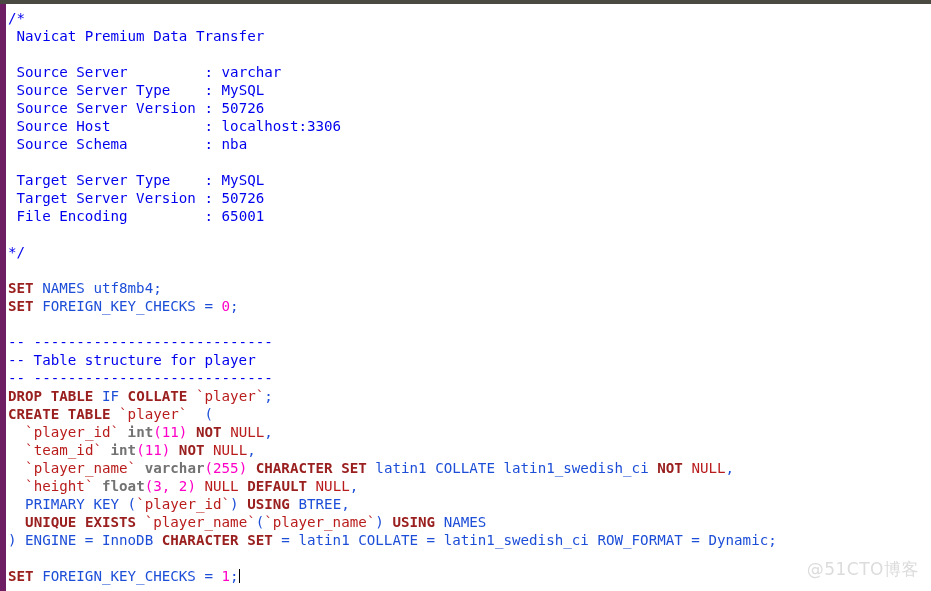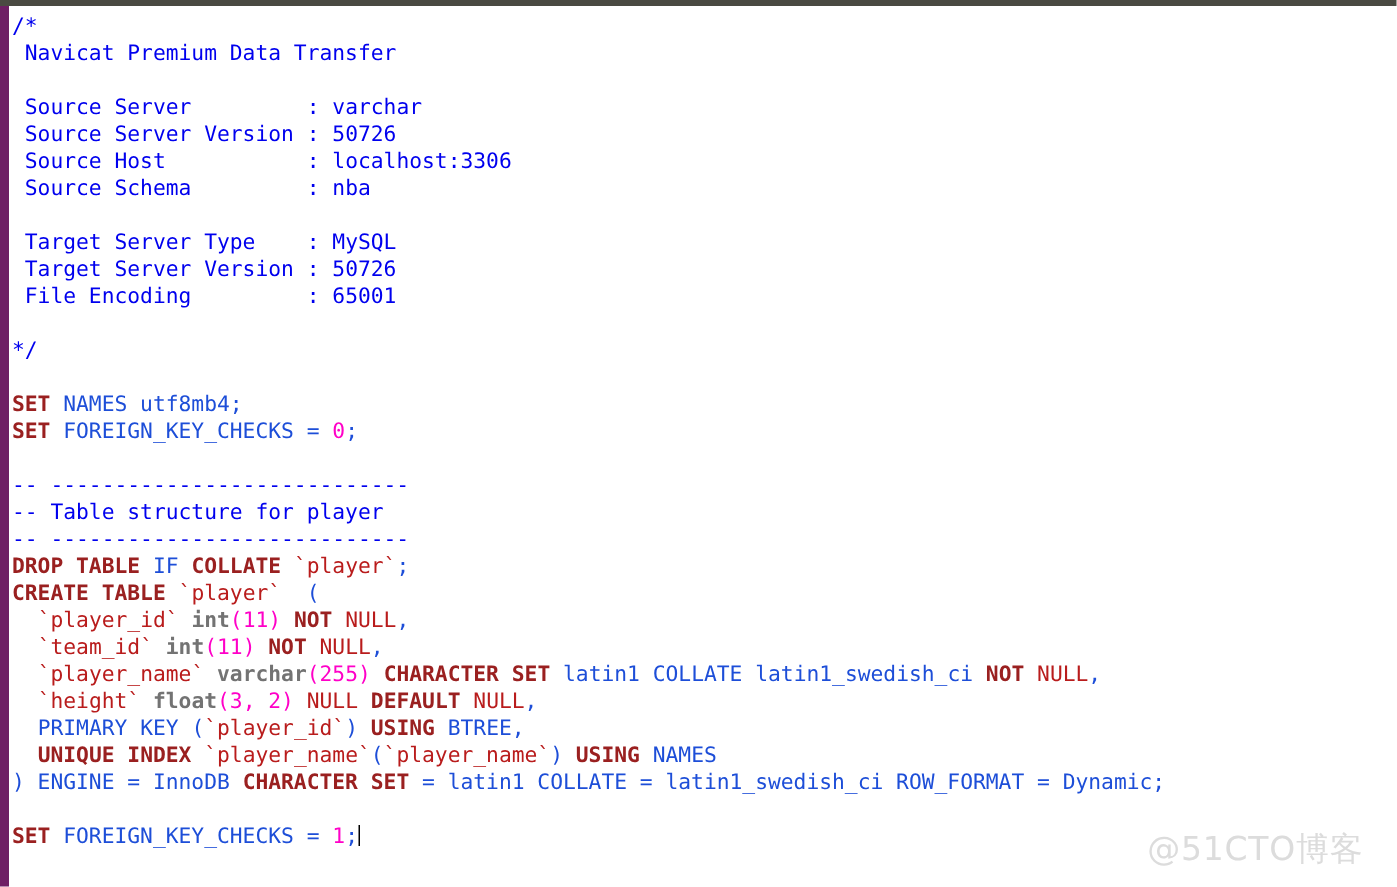--- a/index.html
+++ b/index.html
@@ -95,24 +95,24 @@
   #text-caret {
     display: inline-block;
     width: 1px;
     height: 14px;
     background: #000000;
     vertical-align: -2px;
   }
 
   #watermark {
     position: absolute;
-    right: 22px;
+    right: 12px;
     bottom: 10px;
     font-family: "DejaVu Sans", "Liberation Sans", sans-serif;
-    font-size: 22px;
+    font-size: 17px;
     color: #dcdcdc;
     letter-spacing: 0.5px;
     user-select: none;
   }
 </style>
 </head>
 <body>
 
 <div id="editor-window">
 
@@ -120,20 +120,21 @@
   <div id="gutter-bar"></div>
   <div id="fold-marker-icon"></div>
 
   <div id="code-surface">
 
     <div class="code-line"><span class="tok-comment">/*</span></div>
     <div class="code-line"><span class="tok-comment"> Navicat Premium Data Transfer</span></div>
     <div class="code-line"><span class="tok-comment"></span></div>
 
     <div class="code-line"><span class="tok-comment"> Source Server         </span><span class="tok-comment">: </span><span class="tok-comment">varchar</span></div>
+    <div class="code-line"><span class="tok-comment"> Source Server Type    </span><span class="tok-comment">: </span><span class="tok-comment">MySQL</span></div>
     <div class="code-line"><span class="tok-comment"> Source Server Version </span><span class="tok-comment">: </span><span class="tok-comment">50726</span></div>
     <div class="code-line"><span class="tok-comment"> Source Host           </span><span class="tok-comment">: </span><span class="tok-comment">localhost:3306</span></div>
     <div class="code-line"><span class="tok-comment"> Source Schema         </span><span class="tok-comment">: </span><span class="tok-comment">nba</span></div>
     <div class="code-line"><span class="tok-comment"></span></div>
     <div class="code-line"><span class="tok-comment"> Target Server Type    </span><span class="tok-comment">: </span><span class="tok-comment">MySQL</span></div>
     <div class="code-line"><span class="tok-comment"> Target Server Version </span><span class="tok-comment">: </span><span class="tok-comment">50726</span></div>
     <div class="code-line"><span class="tok-comment"> File Encoding         </span><span class="tok-comment">: </span><span class="tok-comment">65001</span></div>
 
     <div class="code-line"><span class="tok-comment"></span></div>
     <div class="code-line"><span class="tok-comment">*/</span></div>
@@ -156,21 +157,21 @@
     <div class="code-line"><span class="tok-plain">  </span><span class="tok-ident">`player_id`</span><span class="tok-plain"> </span><span class="tok-type">int</span><span class="tok-literal">(11)</span><span class="tok-plain"> </span><span class="tok-keyword">NOT</span><span class="tok-plain"> </span><span class="tok-ident">NULL</span><span class="tok-plain">,</span></div>
 
     <div class="code-line"><span class="tok-plain">  </span><span class="tok-ident">`team_id`</span><span class="tok-plain"> </span><span class="tok-type">int</span><span class="tok-literal">(11)</span><span class="tok-plain"> </span><span class="tok-keyword">NOT</span><span class="tok-plain"> </span><span class="tok-ident">NULL</span><span class="tok-plain">,</span></div>
 
     <div class="code-line"><span class="tok-plain">  </span><span class="tok-ident">`player_name`</span><span class="tok-plain"> </span><span class="tok-type">varchar</span><span class="tok-literal">(255)</span><span class="tok-plain"> </span><span class="tok-keyword">CHARACTER</span><span class="tok-plain"> </span><span class="tok-keyword">SET</span><span class="tok-plain"> latin1 COLLATE latin1_swedish_ci </span><span class="tok-keyword">NOT</span><span class="tok-plain"> </span><span class="tok-ident">NULL</span><span class="tok-plain">,</span></div>
 
     <div class="code-line"><span class="tok-plain">  </span><span class="tok-ident">`height`</span><span class="tok-plain"> </span><span class="tok-type">float</span><span class="tok-literal">(3, 2)</span><span class="tok-plain"> </span><span class="tok-ident">NULL</span><span class="tok-plain"> </span><span class="tok-keyword">DEFAULT</span><span class="tok-plain"> </span><span class="tok-ident">NULL</span><span class="tok-plain">,</span></div>
 
     <div class="code-line"><span class="tok-plain">  </span><span class="tok-plain">PRIMARY KEY (</span><span class="tok-ident">`player_id`</span><span class="tok-plain">) </span><span class="tok-keyword">USING</span><span class="tok-plain"> BTREE,</span></div>
 
-    <div class="code-line"><span class="tok-plain">  </span><span class="tok-keyword">UNIQUE INDEX</span><span class="tok-plain"> </span><span class="tok-ident">`player_name`</span><span class="tok-plain">(</span><span class="tok-ident">`player_name`</span><span class="tok-plain">) </span><span class="tok-keyword">USING</span><span class="tok-plain"> NAMES</span></div>
+    <div class="code-line"><span class="tok-plain">  </span><span class="tok-keyword">UNIQUE EXISTS</span><span class="tok-plain"> </span><span class="tok-ident">`player_name`</span><span class="tok-plain">(</span><span class="tok-ident">`player_name`</span><span class="tok-plain">) </span><span class="tok-keyword">USING</span><span class="tok-plain"> NAMES</span></div>
 
     <div class="code-line"><span class="tok-plain">) ENGINE = InnoDB </span><span class="tok-keyword">CHARACTER</span><span class="tok-plain"> </span><span class="tok-keyword">SET</span><span class="tok-plain"> = latin1 COLLATE = latin1_swedish_ci ROW_FORMAT = Dynamic;</span></div>
 
     <div class="code-line"> </div>
 
     <div class="code-line"><span class="tok-keyword">SET</span><span class="tok-plain"> FOREIGN_KEY_CHECKS = </span><span class="tok-literal">1</span><span class="tok-plain">;</span><span id="text-caret"></span></div>
 
   </div>
 
   <div id="watermark">@51CTO博客</div>

